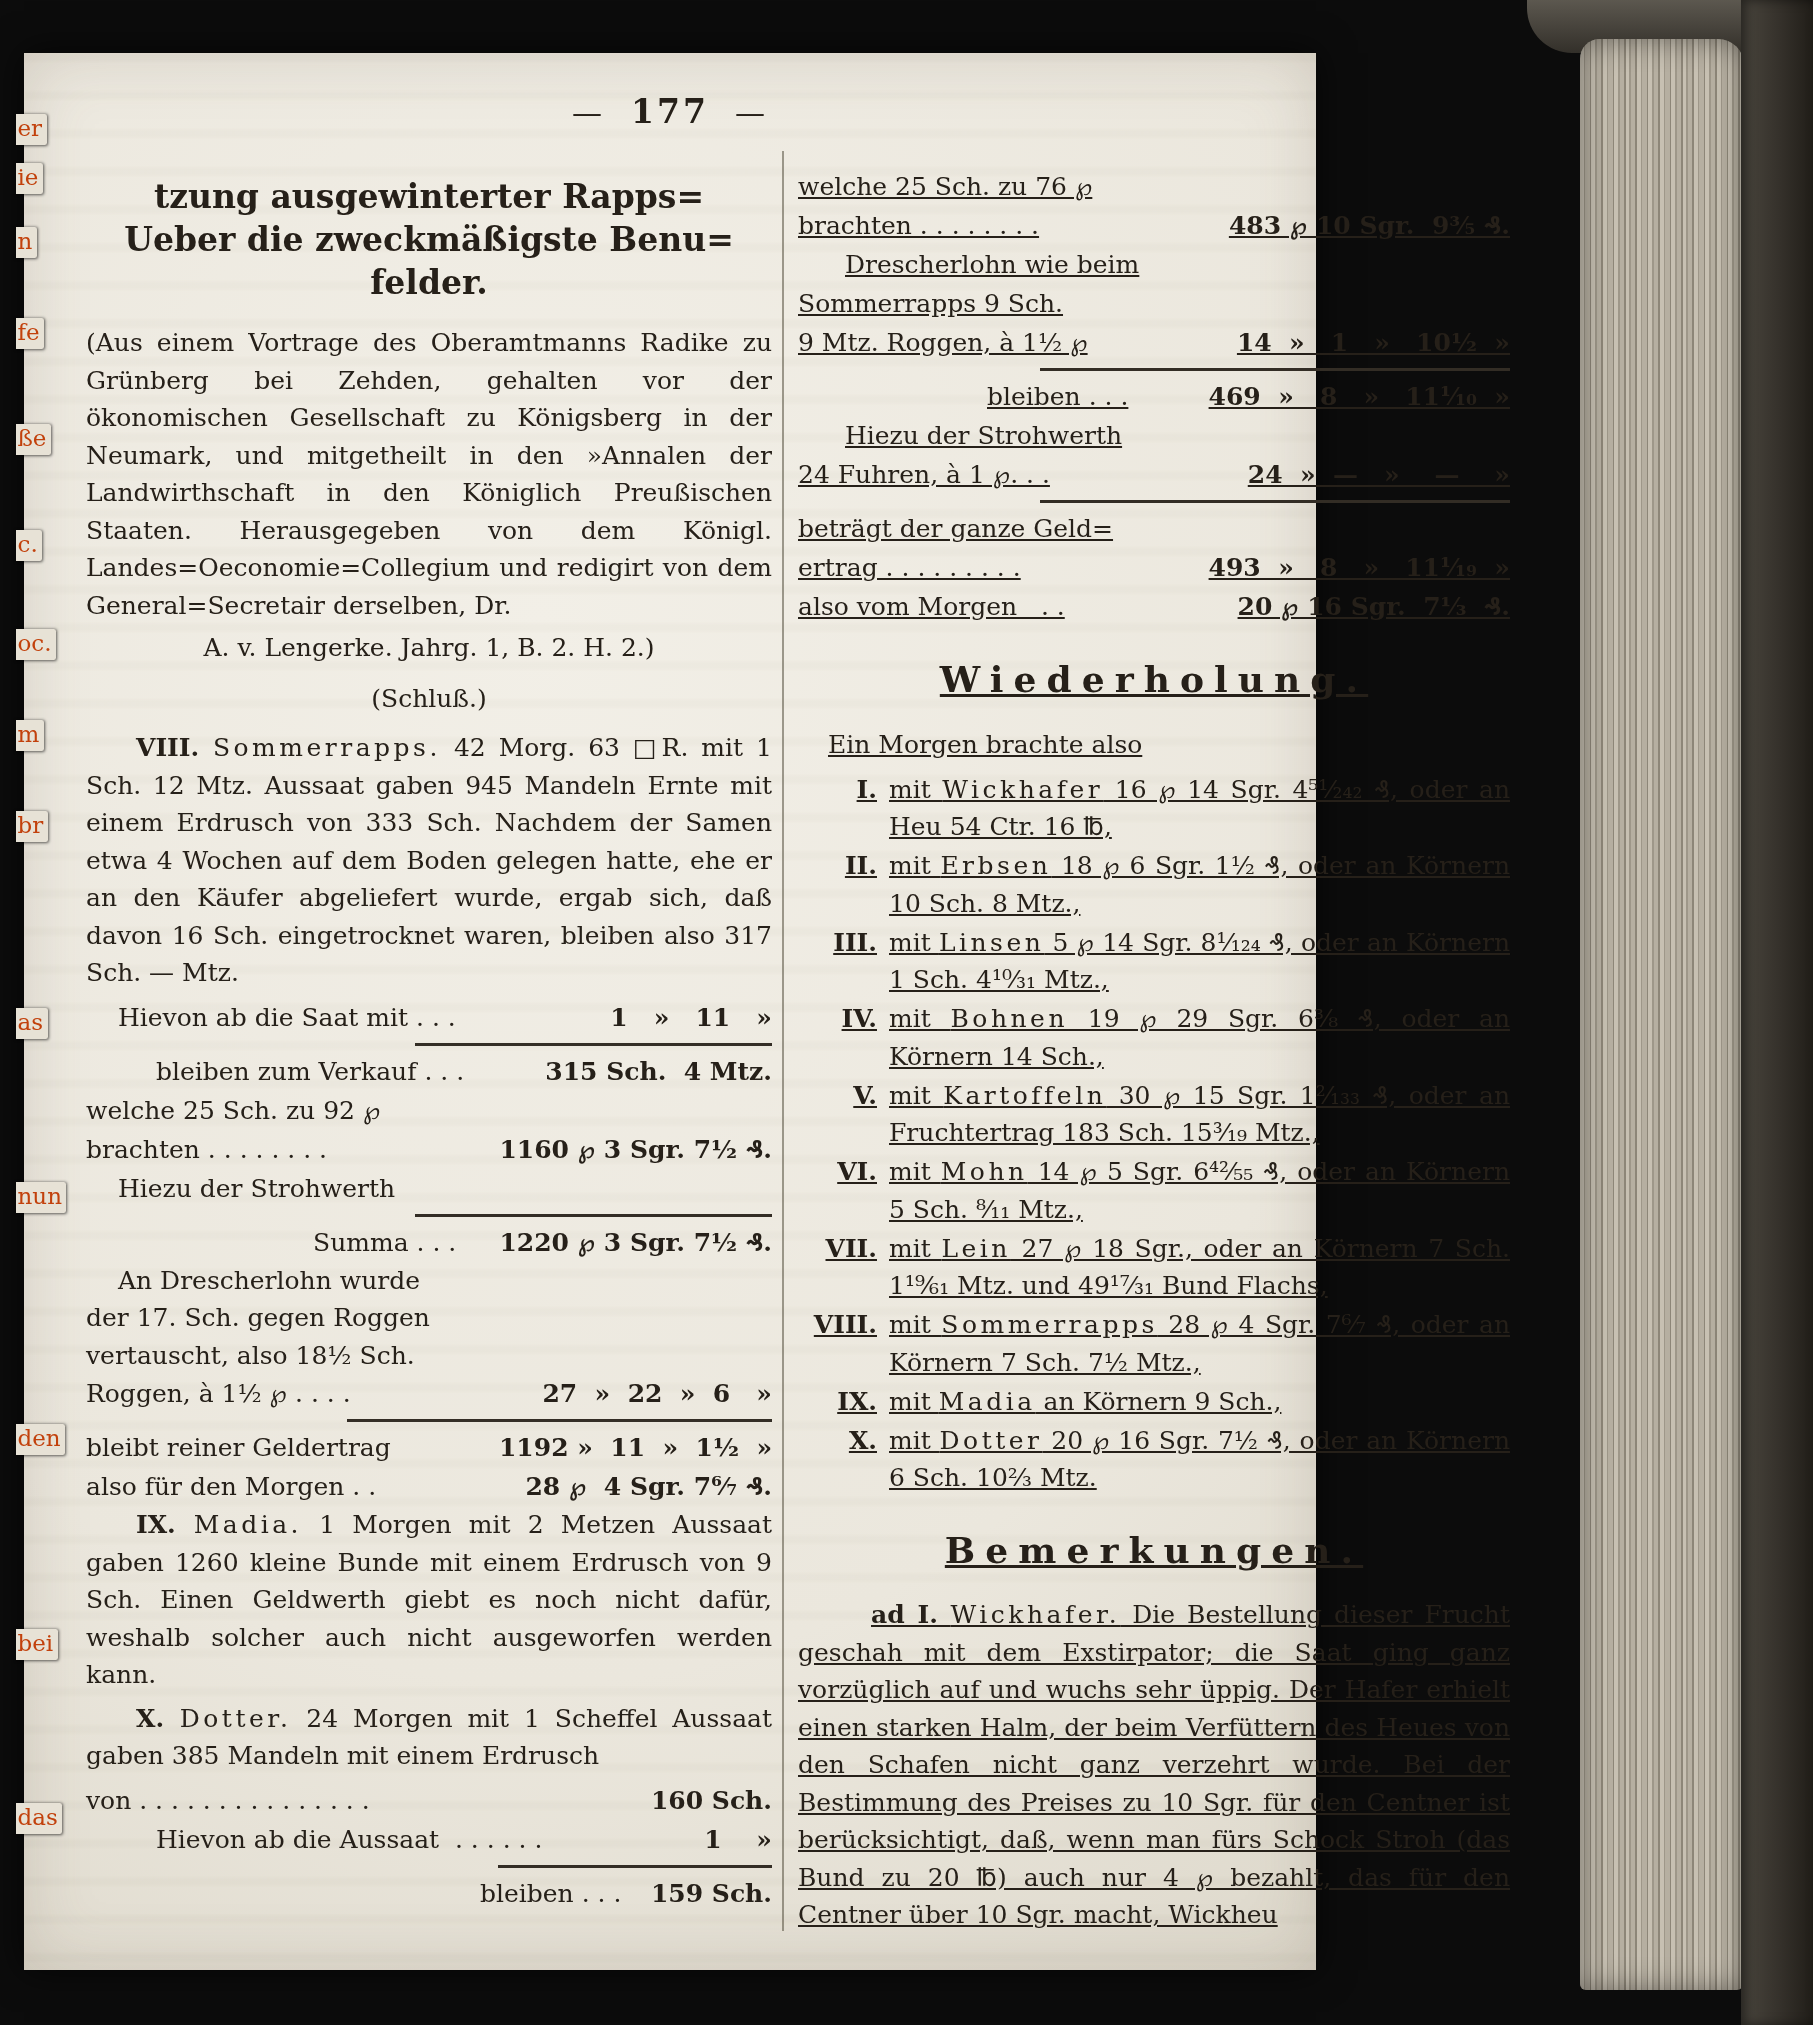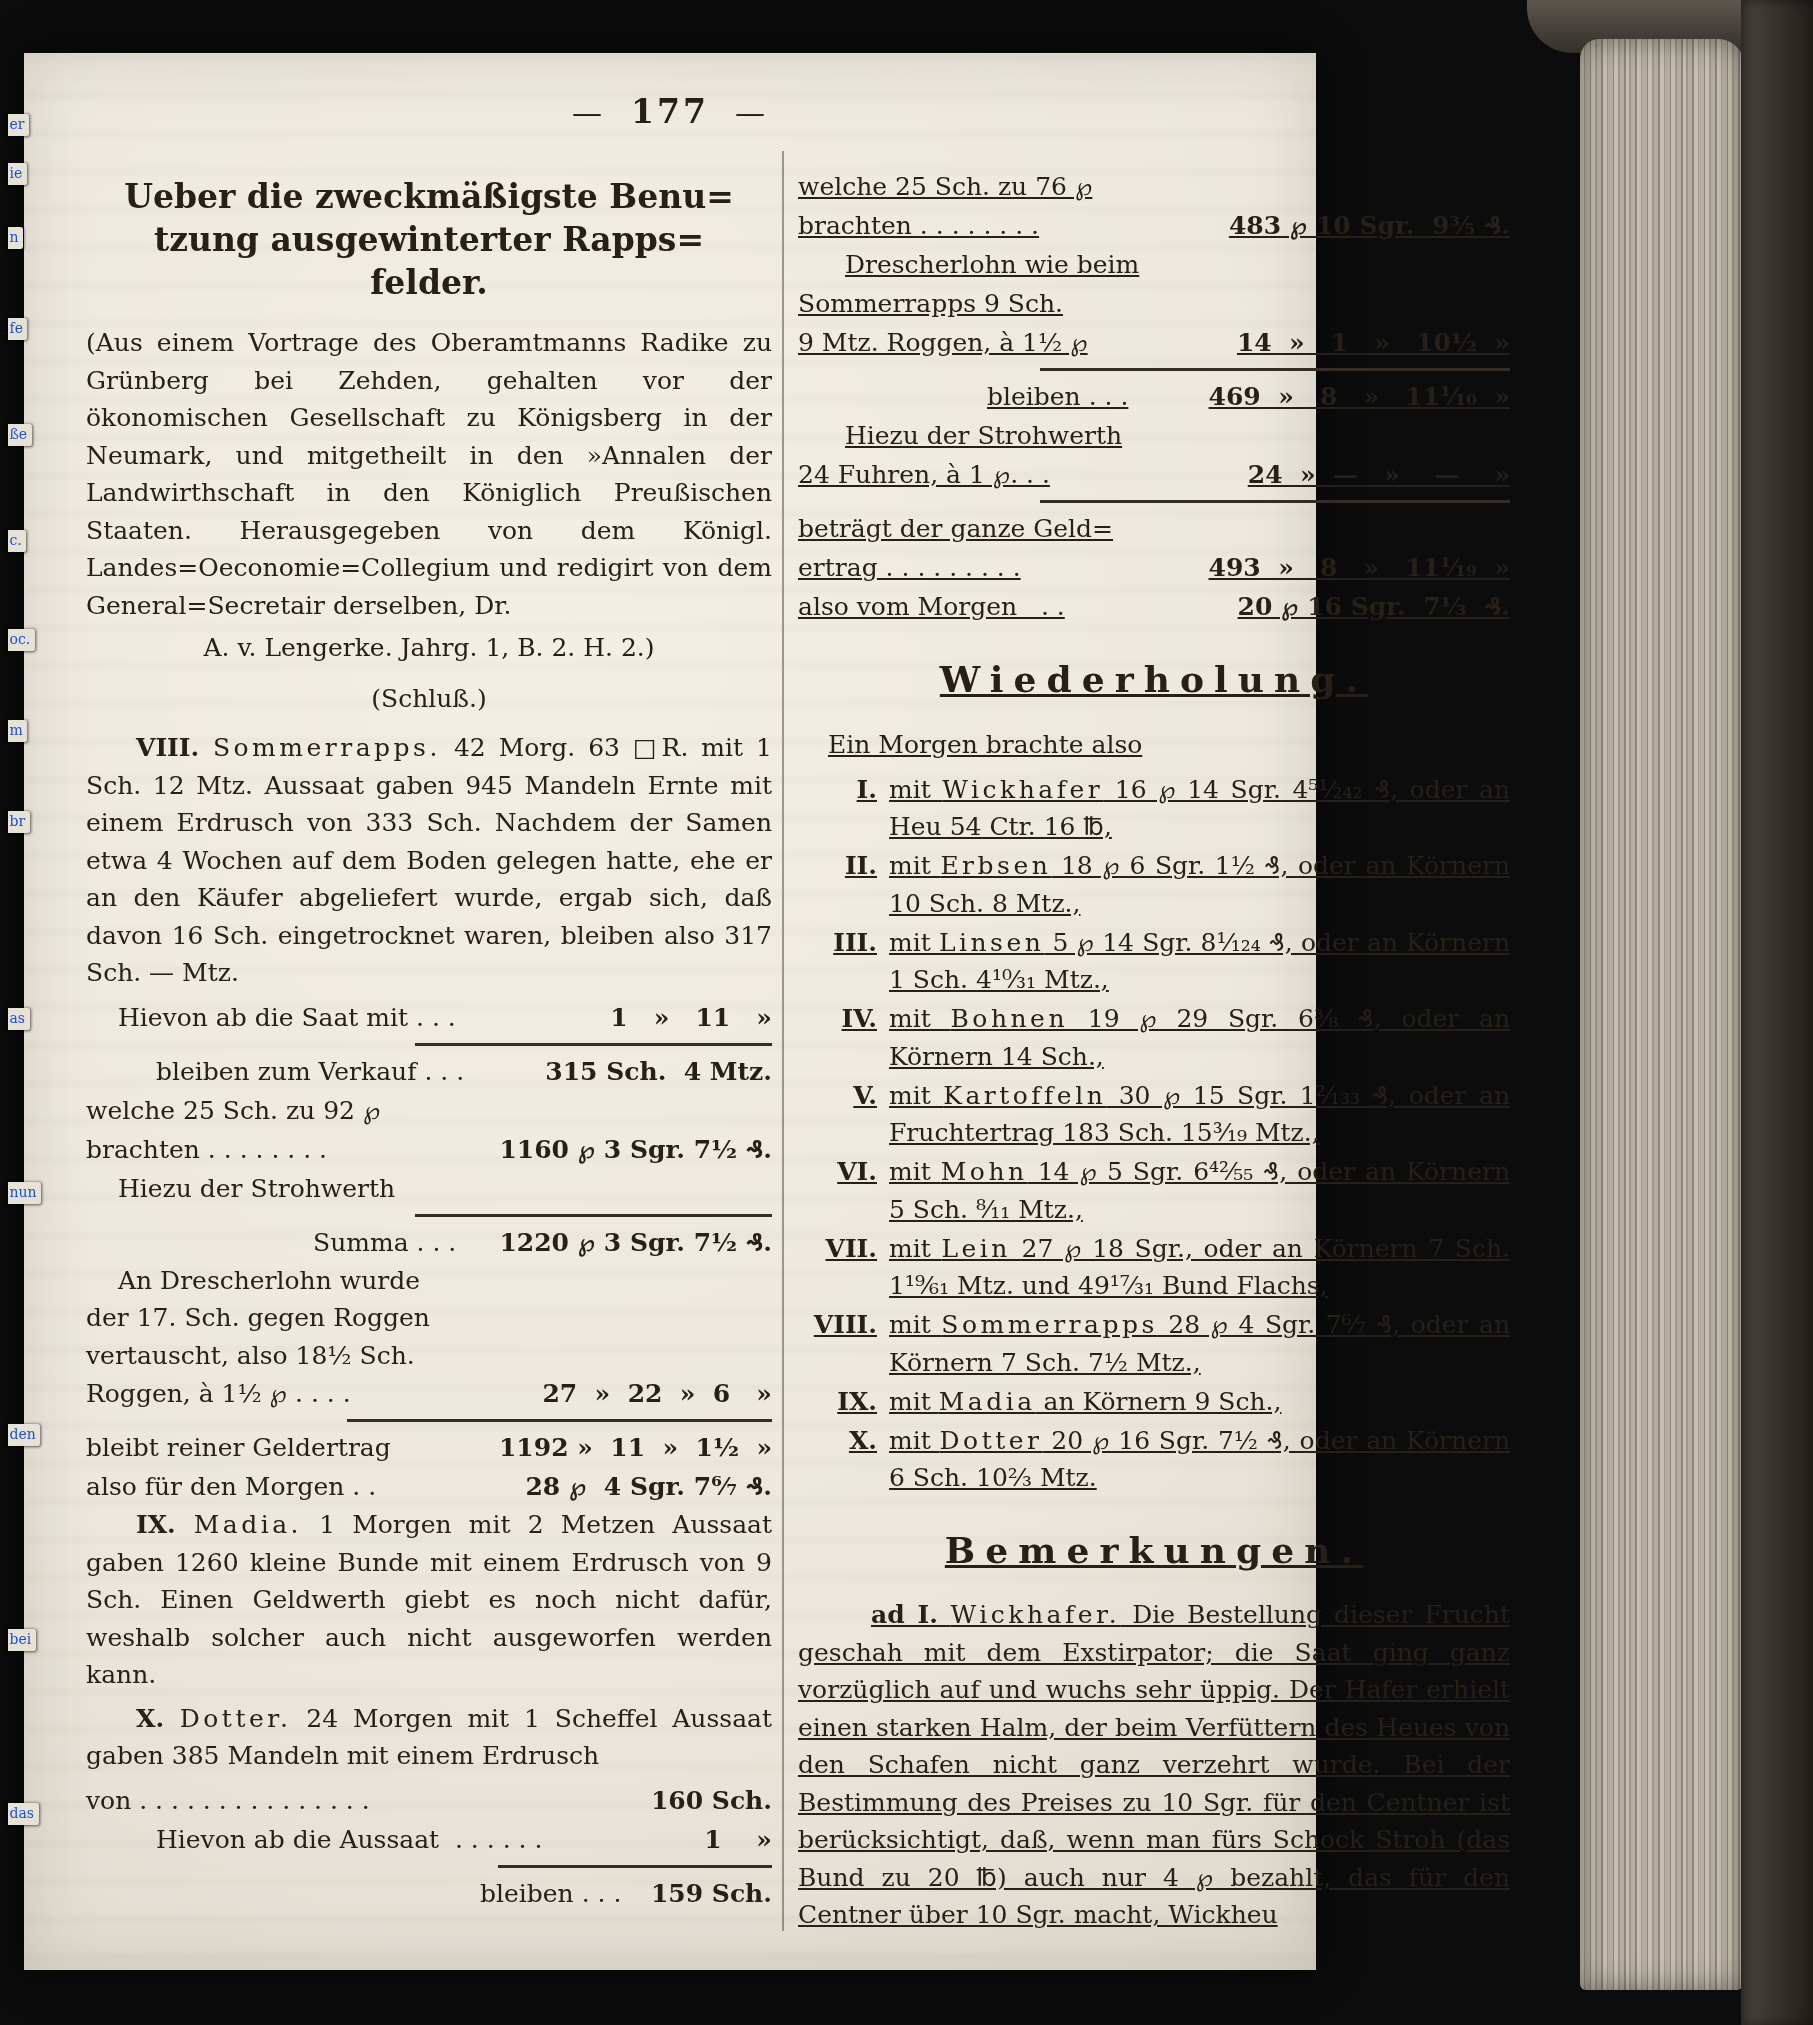--- a/index.html
+++ b/index.html
@@ -54,21 +54,21 @@
   .w40{width:40%;}
   .w52{width:52%;}
   .w60{width:62%;}
   .w66{width:66%;}
   .schead{margin:26px 0 19.7px;font-size:36px;font-weight:bold;text-align:center;letter-spacing:.28em;}
   .lead{margin:3px 0 7.6px;text-indent:30px;}
   .item{display:flex;margin:0 0 1.5px;}
   .roman{width:79px;min-width:79px;text-align:right;padding-right:12px;font-weight:bold;}
   .itext{flex:1;text-align:justify;}
   
-  .chip{position:absolute;left:8px;background:#e7e2d6;color:#1d4ed8;font-size:14px;line-height:1;
+  .chip{position:absolute;left:16px;background:#e7e2d6;color:#c2410c;font-size:23px;line-height:1;
         padding:3px 4.5px 4.5px 1.5px;border-radius:0 2.3px 2.3px 0;box-shadow:0.8px 0.8px 3px rgba(0,0,0,.6);}
 </style>
 </head>
 <body>
 
 <div class="scene">
 
   <div class="corner-top"></div>
   <div class="pages-edge"></div>
   <div class="cover-right"></div>
@@ -78,22 +78,22 @@
 
     <div class="pagenum-row">
       <span class="dash">—</span><span class="pnum">177</span><span class="dash">—</span>
     </div>
 
     <div class="divider"></div>
 
     <div class="col col-left">
 
       <h1 class="title">
+        <span class="tline">tzung ausgewinterter Rapps=</span>
         <span class="tline">Ueber die zweckmäßigste Benu=</span>
-        <span class="tline">tzung ausgewinterter Rapps=</span>
         <span class="tline">felder.</span>
       </h1>
 
       <p class="intro just">(Aus einem Vortrage des Oberamtmanns Radike zu Grünberg bei Zehden, gehalten vor der ökonomischen Gesellschaft zu Königsberg in der Neumark, und mitgetheilt in den »Annalen der Landwirthschaft in den Königlich Preußischen Staaten.  Herausgegeben von dem Königl. Landes=Oeconomie=Collegium und redigirt von dem General=Secretair derselben, Dr.</p>
       <div class="center intro-last">A. v. Lengerke.  Jahrg. 1, B. 2. H. 2.)</div>
 
       <div class="center schluss">(Schluß.)</div>
 
       <p class="para just ind">
         <span class="bold">VIII. </span><span class="sp">Sommerrapps.</span><span> 42 Morg. 63 □R. mit 1 Sch. 12 Mtz. Aussaat gaben 945 Mandeln Ernte mit einem Erdrusch von 333 Sch. Nachdem der Samen etwa 4 Wochen auf dem Boden gelegen hatte, ehe er an den Käufer abgeliefert wurde, ergab sich, daß davon 16 Sch. eingetrocknet waren, bleiben also 317 Sch. — Mtz.</span>

